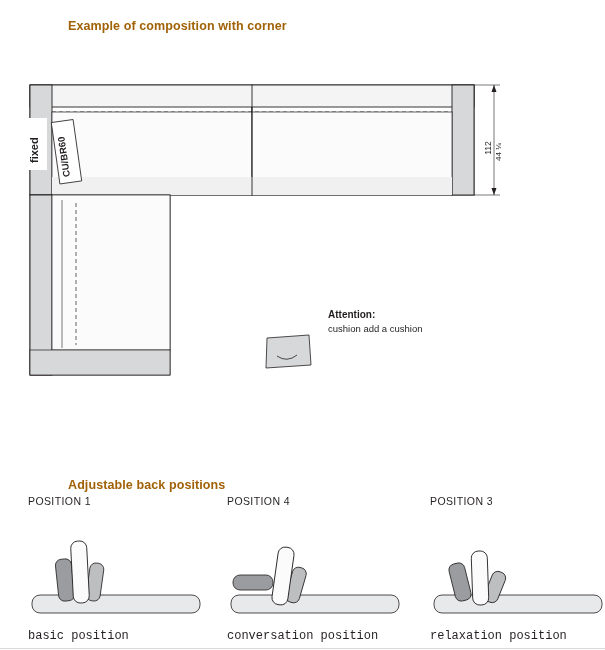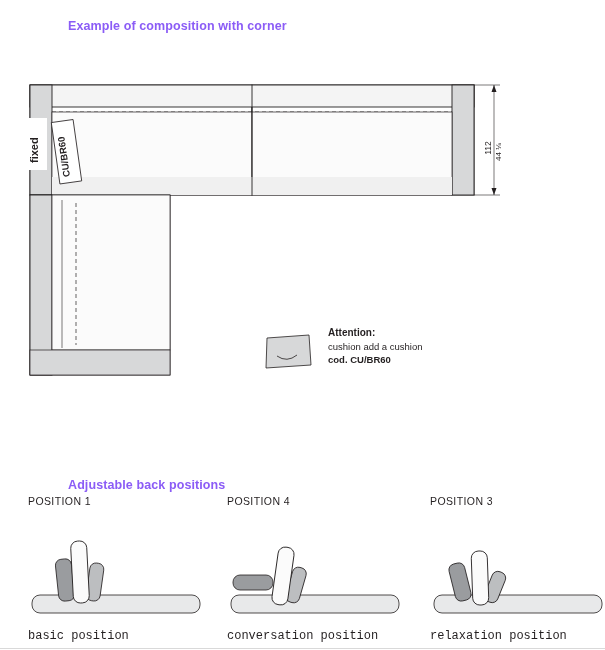--- a/index.html
+++ b/index.html
@@ -15,38 +15,38 @@
     color: #231f20;
     overflow: hidden;
   }
 
   
   .section-title {
     position: absolute;
     font-size: 12.5px;
     font-weight: bold;
     letter-spacing: 0.1px;
-    color: #8b5cf6;
+    color: #a16207;
     padding-left: 40px;
   }
   #title-composition { left: 28px; top: 19px; }
   #title-adjustable  { left: 28px; top: 461px; margin-top: 17px; }
 
   
   #drawing {
     position: absolute;
     left: 0; top: 0;
     width: 605px; height: 440px;
   }
 
   
   #attention {
     position: absolute;
     left: 328px;
-    top: 326px;
+    top: 308px;
     width: 160px;
     font-size: 9.5px;
     line-height: 13px;
     color: #231f20;
   }
   #attention .att-head {
     font-weight: bold;
     font-size: 10px;
     margin-bottom: 1px;
   }
@@ -171,21 +171,20 @@
 </svg>
 
 <svg id="cushion-figure" viewBox="0 0 52 40">
   <path d="M5 6 L47 3 L49 33 L4 36 Z" fill="#d7d8d9" stroke="#231f20" stroke-width="0.8"></path>
   <path d="M15 24 q10 7 20 -1" fill="none" stroke="#231f20" stroke-width="0.8"></path>
 </svg>
 
 <div id="attention">
   <div class="att-head">Attention:</div>
   <div>cushion add a cushion</div>
-  <div class="att-code">cod. CU/BR60</div>
 </div>
 
 <div class="pos-block" id="pos-1">
   <div class="pos-label">POSITION 1</div>
   <svg class="pos-figure" viewBox="0 0 180 100">
 
     <rect x="4" y="72" width="168" height="18" rx="8" fill="#e8e9ea" stroke="#231f20" stroke-width="0.8"></rect>
 
     <rect x="29" y="36" width="16" height="42" rx="6" fill="#9a9c9f" stroke="#231f20" stroke-width="0.8" transform="rotate(-6 37 57)"></rect>
 

